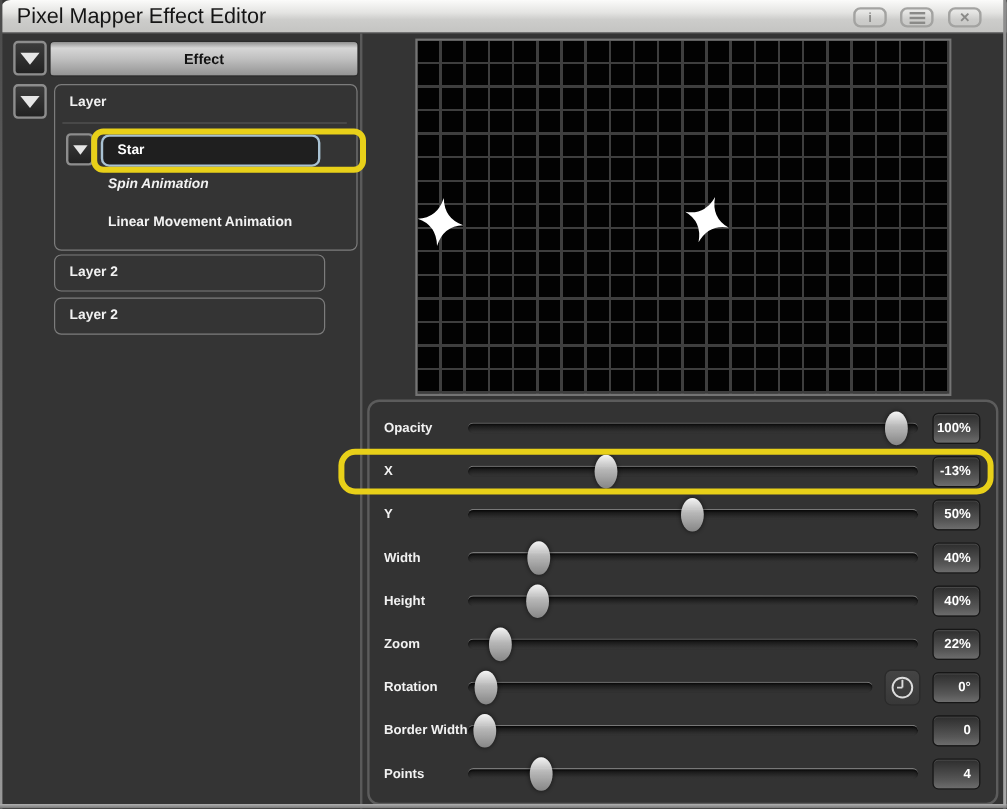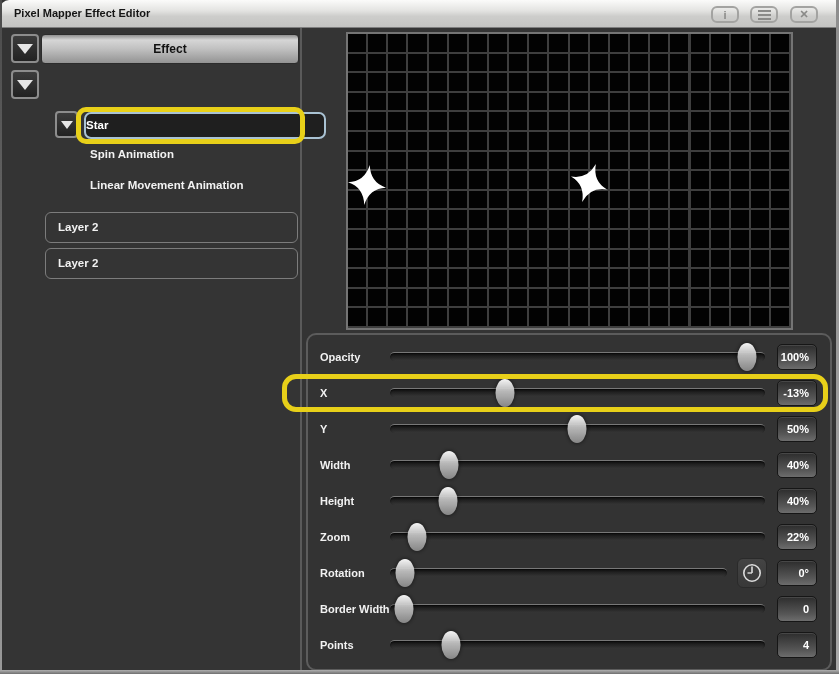--- a/index.html
+++ b/index.html
@@ -9,21 +9,21 @@
   
   .edge{position:absolute;z-index:50;}
   .edge-left{left:0;top:0;width:2px;height:674px;background:linear-gradient(180deg,#4a4a4a,#9a9a9a);}
   .edge-right{right:0;top:0;width:3px;height:674px;background:linear-gradient(180deg,#8d8d8d,#a8a8a8);}
   .edge-bottom{left:0;bottom:0;width:839px;height:4px;background:linear-gradient(180deg,#b0b0b0,#6f6f6f);}
 
   
   .titlebar{position:absolute;left:0;top:0;width:839px;height:28px;
     background:linear-gradient(180deg,#fbfbfa 0%,#e3e3e1 40%,#cdcdcb 60%,#c4c4c2 100%);
     border-bottom:1px solid #7e7e7e;border-radius:9px 3px 0 0;z-index:40;}
-  .title-text{position:absolute;left:14px;top:0;line-height:27px;font-size:11px;font-weight:bold;color:#151515;}
+  .title-text{position:absolute;left:14px;top:0;line-height:27px;font-size:18px;font-weight:normal;color:#151515;}
   .tbtn{position:absolute;top:6px;width:28px;height:17px;border:2px solid #a3a3a1;border-radius:6px;
     background:transparent;color:#8a8a88;display:flex;align-items:center;justify-content:center;
     font-size:11px;font-weight:bold;padding:0;cursor:pointer;}
   .tbtn-info{left:711px;}
   .tbtn-menu{left:750px;}
   .tbtn-close{left:790px;}
   .menu-glyph{width:13px;height:2px;background:#8a8a88;box-shadow:0 -4px 0 #8a8a88,0 4px 0 #8a8a88;}
 
   
   .ddbtn{position:absolute;width:28px;height:29px;border:2px solid #8d8d8d;border-radius:4px;
@@ -35,26 +35,26 @@
   .dd2{left:11px;top:70px;}
   .effect-btn{position:absolute;left:41px;top:34px;width:258px;height:30px;border:1px solid #2c2c2c;border-radius:4px;
     background:linear-gradient(180deg,#8f8f8f 0%,#d6d6d6 18%,#c0c0c0 50%,#939393 100%);
     color:#121212;font-size:12px;font-weight:bold;cursor:pointer;}
   .panel{position:absolute;border:1px solid #7c7c7c;border-radius:6px;background:transparent;color:#f2f2f2;}
   .layer1{left:45px;top:70px;width:253px;height:139px;}
   .panel-title{position:absolute;left:12px;top:8px;font-size:11.5px;font-weight:bold;}
   .sep{position:absolute;left:6px;right:8px;top:31px;height:1px;background:#565656;}
   .inner-dd{left:55px;top:111px;width:23px;height:27px;position:absolute;}
   .star-highlight{position:absolute;left:76px;top:107px;width:229px;height:37px;border:5px solid var(--hl);border-radius:10px;z-index:10;pointer-events:none;}
-  .star-field{position:absolute;left:84px;top:112px;width:242px;height:27px;border:2px solid #a9c2d3;border-radius:7px;
-    background:#1f1f1f;color:#fff;font-size:11.5px;font-weight:bold;line-height:23px;padding-left:0;z-index:5;}
+  .star-field{position:absolute;left:84px;top:112px;width:183px;height:27px;border:2px solid #a9c2d3;border-radius:7px;
+    background:#1f1f1f;color:#fff;font-size:11.5px;font-weight:bold;line-height:23px;padding-left:12px;z-index:5;}
   .anim-label{position:absolute;left:90px;color:#f2f2f2;font-size:11.5px;font-weight:bold;cursor:pointer;}
-  .anim-1{top:148px;}
+  .anim-1{top:148px;font-style:italic;}
   .anim-2{top:179px;}
-  .layer-strip{left:45px;width:253px;height:31px;font-size:11.5px;font-weight:bold;line-height:29px;padding-left:12px;cursor:pointer;}
+  .layer-strip{left:45px;width:226px;height:31px;font-size:11.5px;font-weight:bold;line-height:29px;padding-left:12px;cursor:pointer;}
   .layer2{top:212px;} .layer3{top:248px;} .layer4{top:284px;}
 
   .splitter{position:absolute;left:300px;top:28px;width:2px;height:646px;background:#5a5a5a;}
 
   
   .grid{position:absolute;left:346px;top:32px;width:447px;height:298px;border:2px solid #747474;background-color:#020202;
     background-image:
       repeating-linear-gradient(to right,transparent 0 18.1px,#3e3e3e 18.1px 20.15px),
       repeating-linear-gradient(to bottom,transparent 0 17.6px,#3e3e3e 17.6px 19.6px);}
   .star{position:absolute;width:46px;height:46px;}
@@ -103,20 +103,24 @@
   </div>
 
   <button class="ddbtn dd1">
     <span class="tri"></span>
   </button>
   <button class="ddbtn dd2">
     <span class="tri"></span>
   </button>
   <button class="effect-btn">Effect</button>
 
+  <div class="panel layer1">
+    <span class="panel-title">Layer</span>
+    <div class="sep"></div>
+  </div>
   <button class="ddbtn inner-dd">
     <span class="tri tri-sm"></span>
   </button>
   <div class="star-highlight"></div>
   <div class="star-field">Star</div>
   <span class="anim-label anim-1">Spin Animation</span>
   <span class="anim-label anim-2">Linear Movement Animation</span>
 
   <div class="panel layer-strip layer2">Layer 2</div>
   <div class="panel layer-strip layer3">Layer 2</div>

